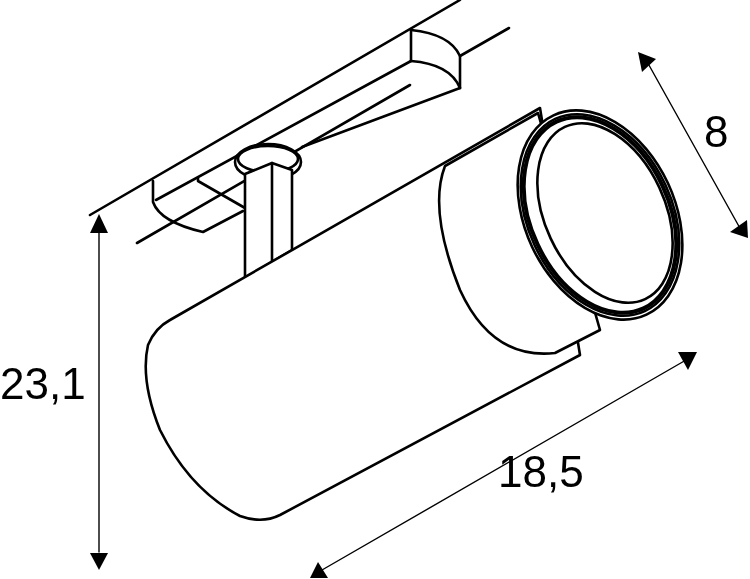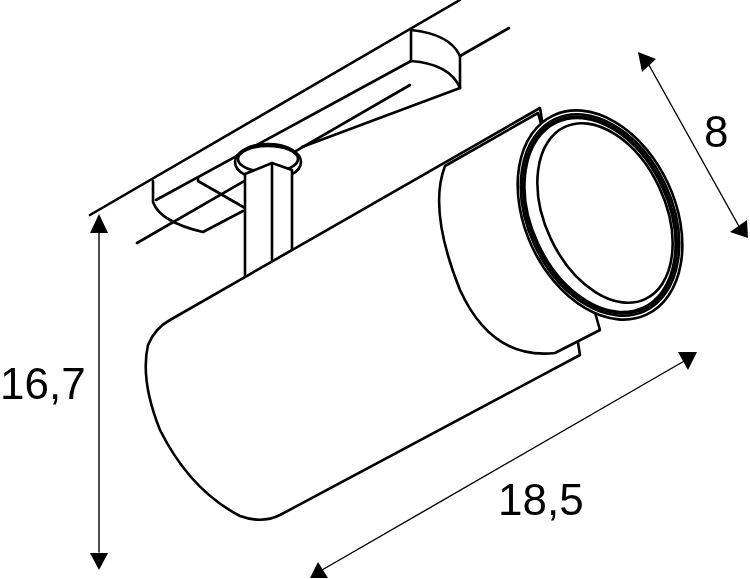--- a/index.html
+++ b/index.html
@@ -95,15 +95,15 @@
     <polygon class="arrow" points="310,578 328,578 318,562"></polygon>
   </g>
 
   <g>
     <line class="thin" x1="645" y1="58" x2="741" y2="230"></line>
     <polygon class="arrow" points="638,52 656,59 642,72"></polygon>
     <polygon class="arrow" points="748,238 730,232 747,220"></polygon>
   </g>
 </svg>
 
-<div class="dim-label" style="left:0px; top:362px;">16,7</div>
-<div class="dim-label" style="left:498px; top:478px;">18,5</div>
+<div class="dim-label" style="left:0px; top:362px;">23,1</div>
+<div class="dim-label" style="left:498px; top:450px;">18,5</div>
 <div class="dim-label" style="left:704px; top:110px;">8</div>
 
 </body></html>

